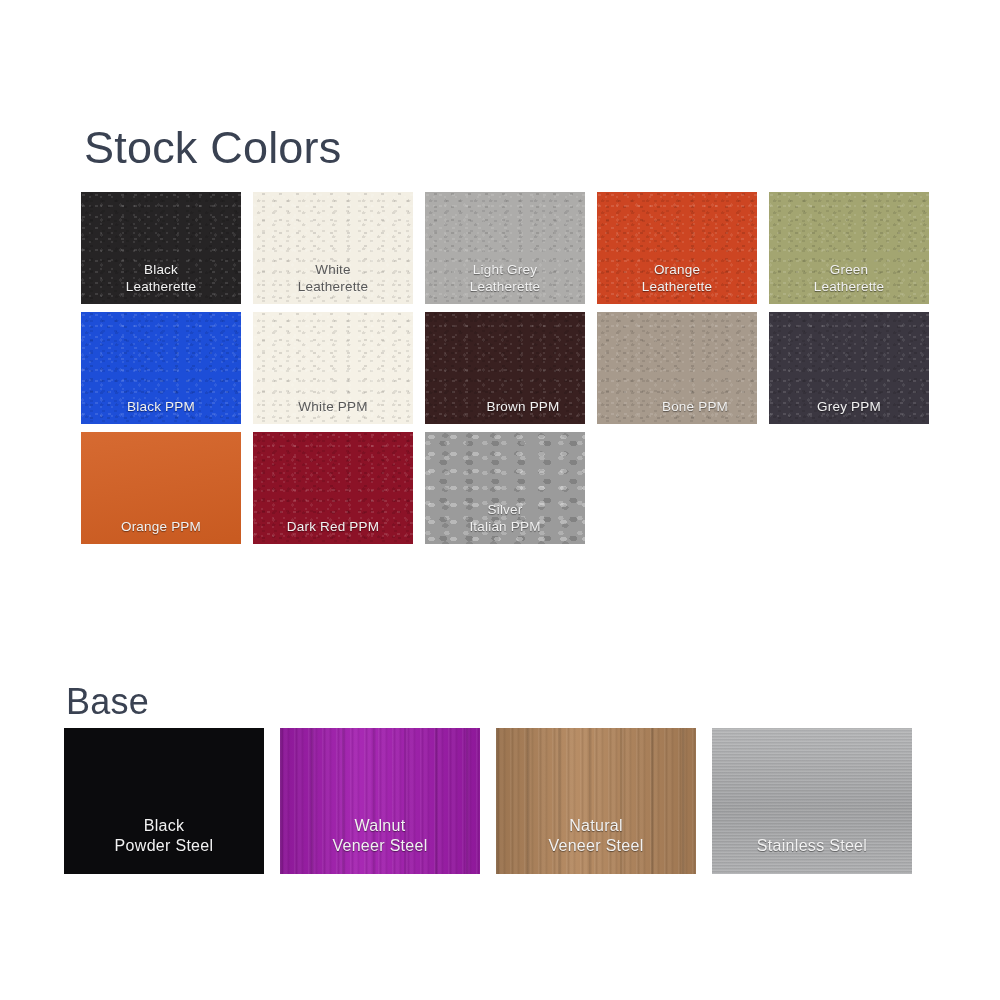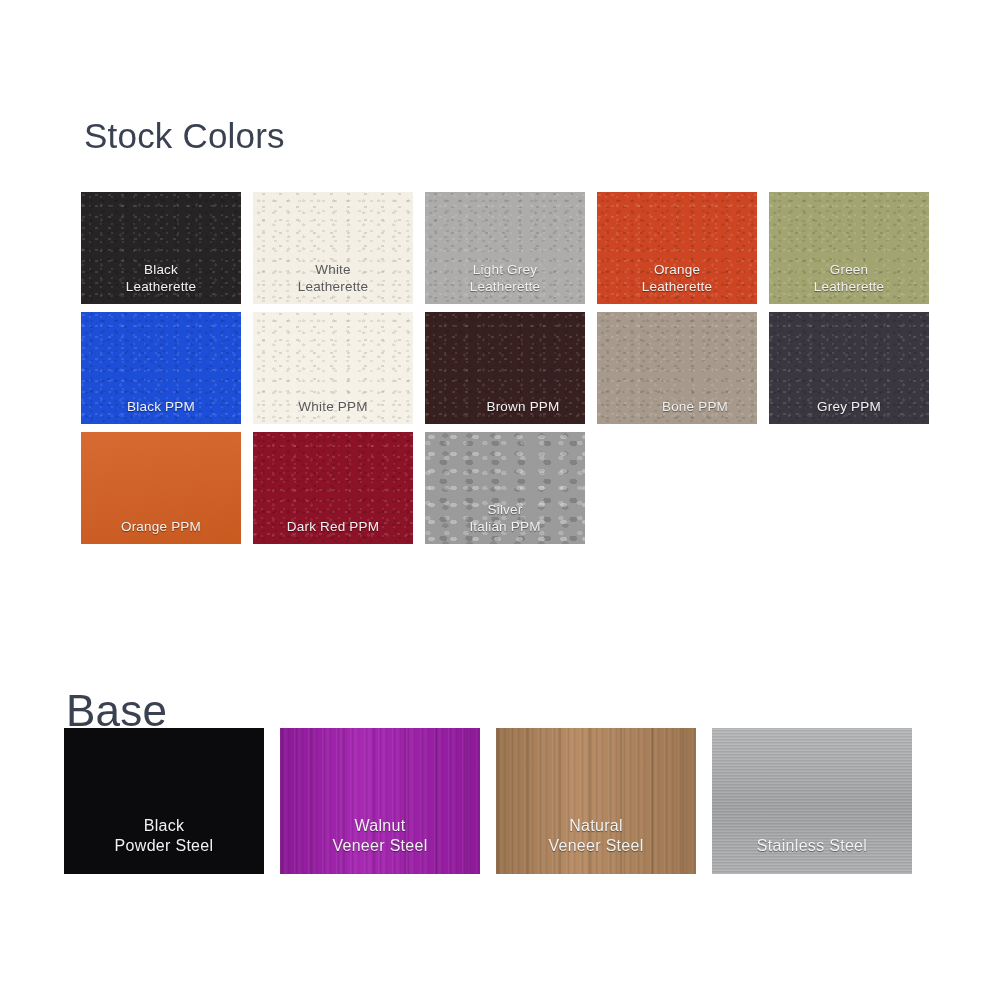--- a/index.html
+++ b/index.html
@@ -22,26 +22,26 @@
     position: absolute;
     color: #3a4252;
     font-weight: 400;
     letter-spacing: 0.2px;
     white-space: nowrap;
     line-height: 1;
   }
   #stock-title {
     left: 84px;
     top: 95px;
-    font-size: 35px;
+    font-size: 45px;
   }
   #base-title {
     left: 66px;
     top: 660px;
-    font-size: 44px;
+    font-size: 36px;
   }
 
   
   .swatch-grid {
     position: absolute;
     display: flex;
     flex-wrap: wrap;
   }
   #stock-grid {
     left: 81px;

